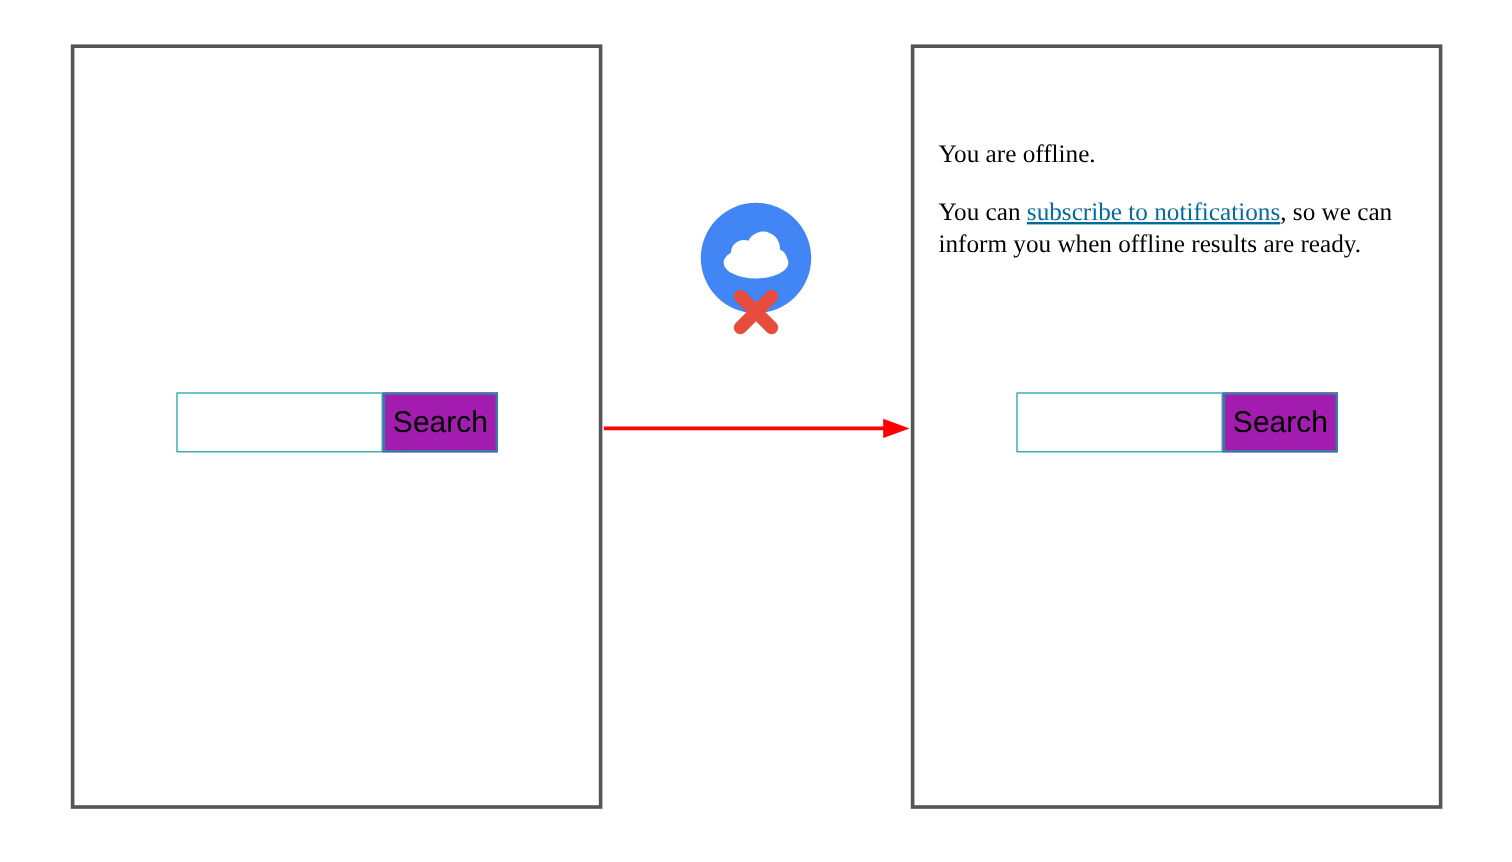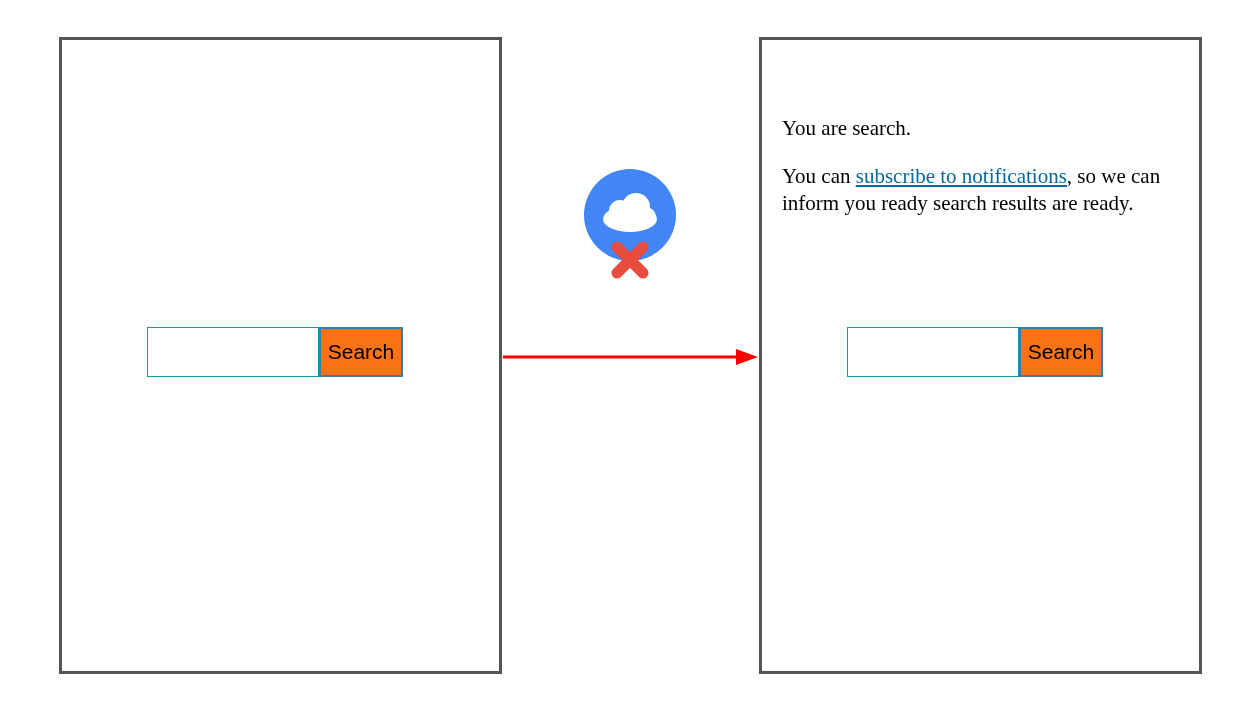--- a/index.html
+++ b/index.html
@@ -30,27 +30,27 @@
     .search-input {
       width: 172px;
       height: 50px;
       border: 1px solid #119da4;
       background: #ffffff;
       outline: none;
       padding: 0 8px;
       font-size: 18px;
     }
     .search-button {
-      width: 84px;
+      width: 96px;
       height: 50px;
       border: 2px solid #3b7aa3;
-      background: #f97316;
+      background: #a21caf;
       color: #000000;
       font-family: Arial, Helvetica, sans-serif;
-      font-size: 21px;
+      font-size: 25px;
       cursor: pointer;
       display: flex;
       align-items: center;
       justify-content: center;
     }
 
     .offline-block {
       position: absolute;
       left: 20px;
       top: 75px;
@@ -89,23 +89,23 @@
 
 <div class="panel panel-left">
   <div class="search-group">
     <input class="search-input" type="text" style="">
     <button class="search-button">Search</button>
   </div>
 </div>
 
 <div class="panel panel-right">
   <div class="offline-block">
-    <p>You are search.</p>
+    <p>You are offline.</p>
     <p>
-      <span>You can </span><a href="#">subscribe to notifications</a><span>, so we can inform you ready search results are ready.</span>
+      <span>You can </span><a href="#">subscribe to notifications</a><span>, so we can inform you when offline results are ready.</span>
     </p>
   </div>
   <div class="search-group">
     <input class="search-input" type="text" style="">
     <button class="search-button">Search</button>
   </div>
 </div>
 
 <svg class="arrow" viewBox="0 0 255 20">
   <line x1="0" y1="10" x2="238" y2="10" stroke="#ff0000" stroke-width="3"></line>

